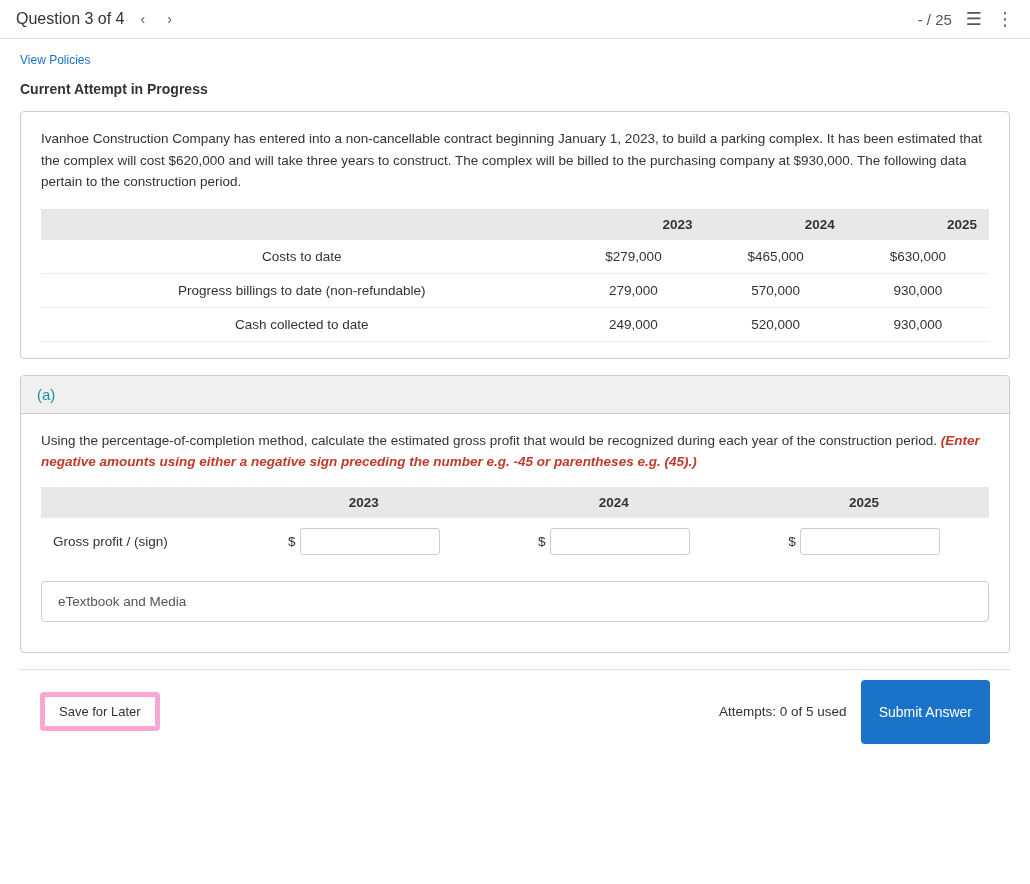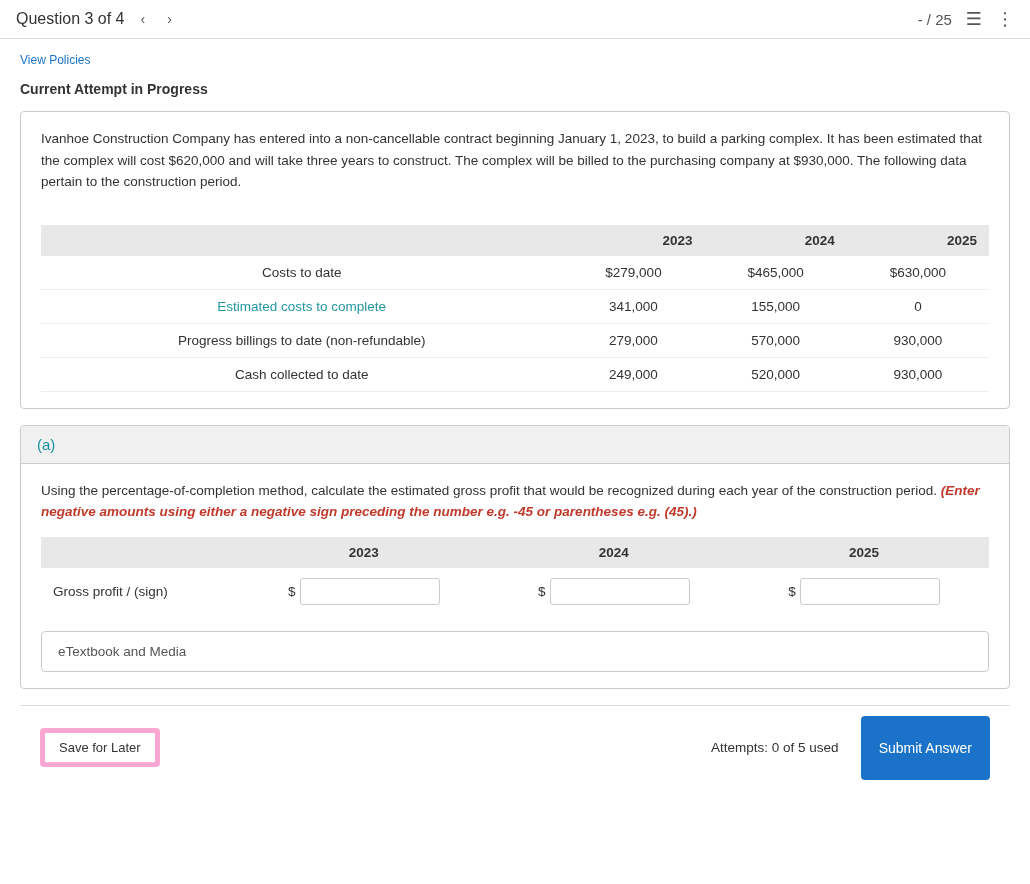--- a/index.html
+++ b/index.html
@@ -81,21 +81,21 @@
     .problem-box {
       border: 1px solid #ccc;
       border-radius: 4px;
       padding: 16px 20px;
       margin-bottom: 16px;
       background: #fff;
     }
     .problem-text {
       font-size: 13.5px;
       line-height: 1.6;
-      margin-bottom: 32px;
+      margin-bottom: 16px;
       color: #333;
     }
 
     
     .data-table {
       width: 100%;
       border-collapse: collapse;
       font-size: 13.5px;
     }
     .data-table thead tr {
@@ -201,20 +201,21 @@
       font-size: 13px;
       width: 140px;
       background: #fff;
     }
 
     
     .etextbook-bar {
       border: 1px solid #ccc;
       border-radius: 4px;
       padding: 12px 16px;
+      margin-bottom: 14px;
       font-size: 13.5px;
       color: #555;
       background: #fff;
       cursor: pointer;
     }
 
     
     .footer-bar {
       display: flex;
       align-items: center;
@@ -228,21 +229,21 @@
       background: #fff;
       color: #333;
       padding: 7px 14px;
       border-radius: 4px;
       font-size: 13px;
       cursor: pointer;
     }
     .footer-right {
       display: flex;
       align-items: center;
-      gap: 22px;
+      gap: 14px;
     }
     .attempts-text {
       font-size: 13.5px;
       font-weight: 500;
     }
     .submit-btn {
       background: #1a73c8;
       color: #fff;
       border: none;
       padding: 24px 18px;
@@ -293,26 +294,20 @@
             <th>2024</th>
             <th>2025</th>
           </tr>
         </thead>
         <tbody>
           <tr>
             <td>Costs to date</td>
             <td>$279,000</td>
             <td>$465,000</td>
             <td>$630,000</td>
-          </tr>
-          <tr>
-            <td class="teal-text">Estimated costs to complete</td>
-            <td>341,000</td>
-            <td>155,000</td>
-            <td>0</td>
           </tr>
           <tr>
             <td>Progress billings to date (non-refundable)</td>
             <td>279,000</td>
             <td>570,000</td>
             <td>930,000</td>
           </tr>
           <tr>
             <td>Cash collected to date</td>
             <td>249,000</td>

